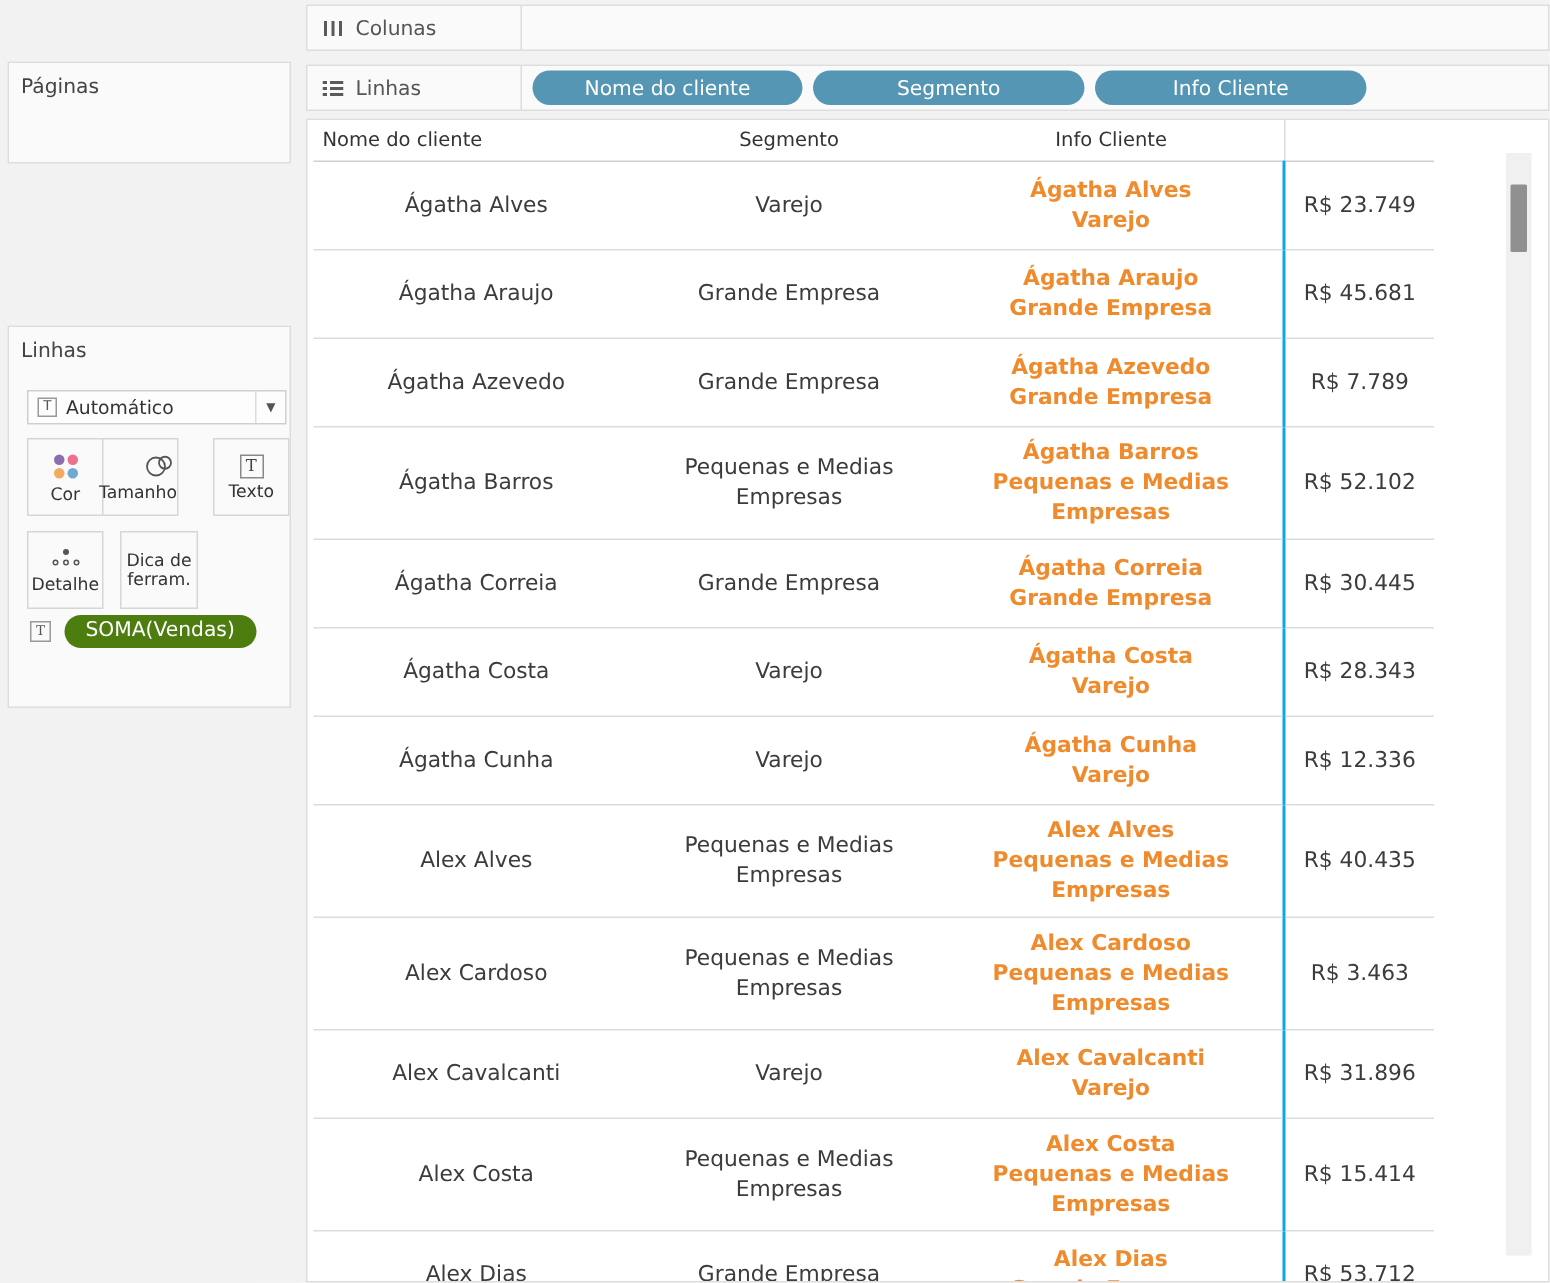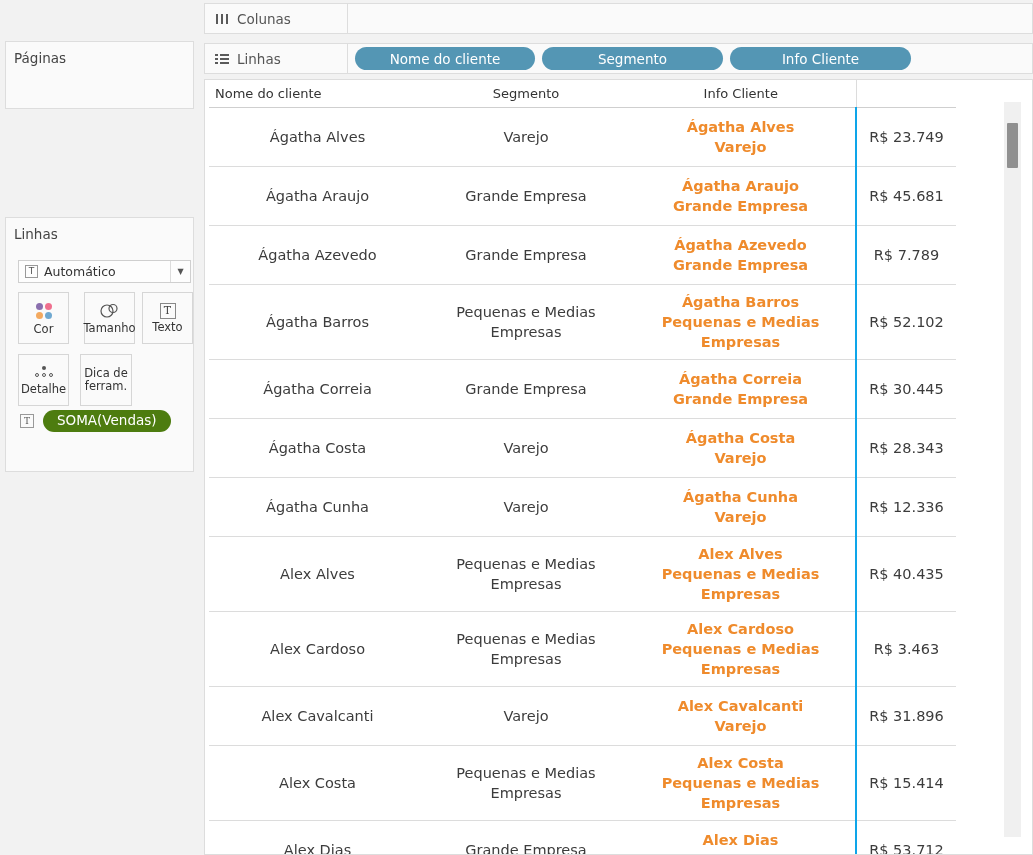--- a/index.html
+++ b/index.html
@@ -66,21 +66,21 @@
     border: 1px solid #d6d6d6;
     display: flex; flex-direction: column;
     align-items: center; justify-content: center;
     font-size: 11.5px; color: #333;
   }
   .mark-btn.wide { width: 52px; }
   .mark-btn .mb-label { margin-top: 2px; line-height: 12px; text-align: center; }
   .mark-btn .mb-label.two { line-height: 13px; margin-top: 0; }
 
   #btn-cor     { left: 12px; top: 74px; }
-  #btn-tamanho { left: 78px; top: 74px; }
+  #btn-tamanho { left: 62px; top: 74px; align-items: flex-end; }
   #btn-texto   { left: 136px; top: 74px; }
   #btn-detalhe { left: 12px; top: 136px; }
   #btn-dica    { left: 74px; top: 136px; }
 
   
   .icon-color { width: 20px; height: 20px; position: relative; }
   .icon-color i {
     position: absolute; width: 7px; height: 7px; border-radius: 50%;
   }
   .icon-color i:nth-child(1){ left:2px;  top:2px;  background:#8a6fae; }

